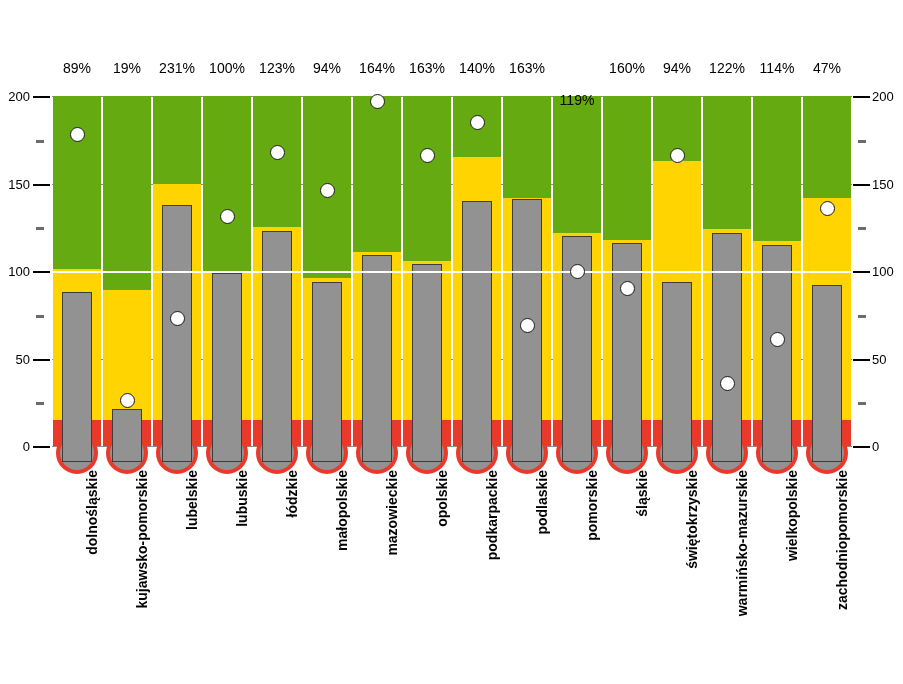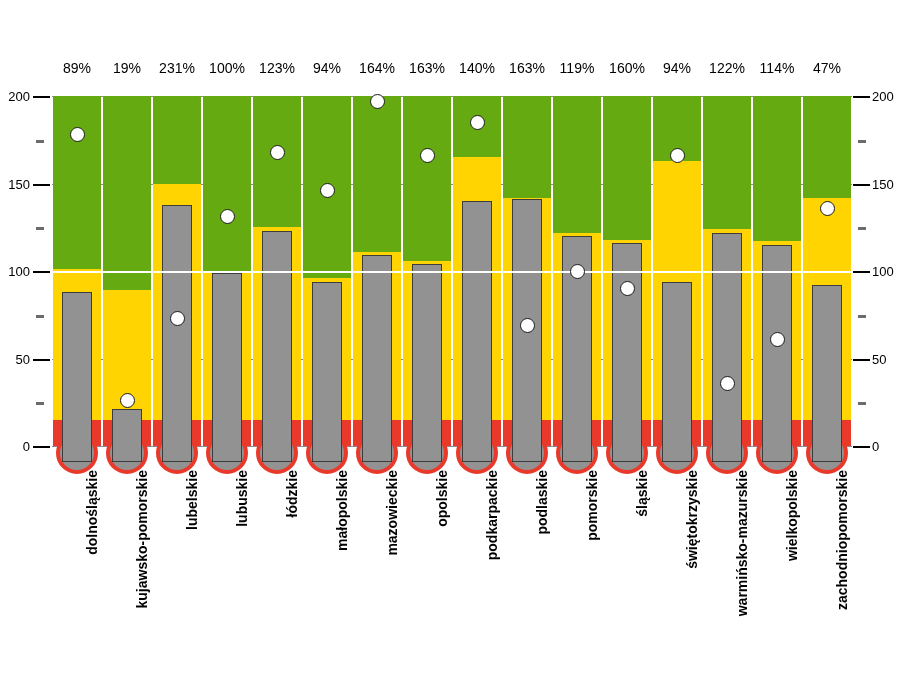--- a/index.html
+++ b/index.html
@@ -261,21 +261,21 @@
       <div class="pct" style="left: 42px;">89%</div>
       <div class="pct" style="left: 92px;">19%</div>
       <div class="pct" style="left: 142px;">231%</div>
       <div class="pct" style="left: 192px;">100%</div>
       <div class="pct" style="left: 242px;">123%</div>
       <div class="pct" style="left: 292px;">94%</div>
       <div class="pct" style="left: 342px;">164%</div>
       <div class="pct" style="left: 392px;">163%</div>
       <div class="pct" style="left: 442px;">140%</div>
       <div class="pct" style="left: 492px;">163%</div>
-      <div class="pct" style="left: 542px;">119%</div>
+      <div class="pct" style="left: 542px; margin-top: 32px;">119%</div>
       <div class="pct" style="left: 592px;">160%</div>
       <div class="pct" style="left: 642px;">94%</div>
       <div class="pct" style="left: 692px;">122%</div>
       <div class="pct" style="left: 742px;">114%</div>
       <div class="pct" style="left: 792px;">47%</div>
     </div>
   <div id="cat-layer">
       <div class="cat" style="left: 84px;">dolnośląskie</div>
       <div class="cat" style="left: 134px;">kujawsko-pomorskie</div>
       <div class="cat" style="left: 184px;">lubelskie</div>

